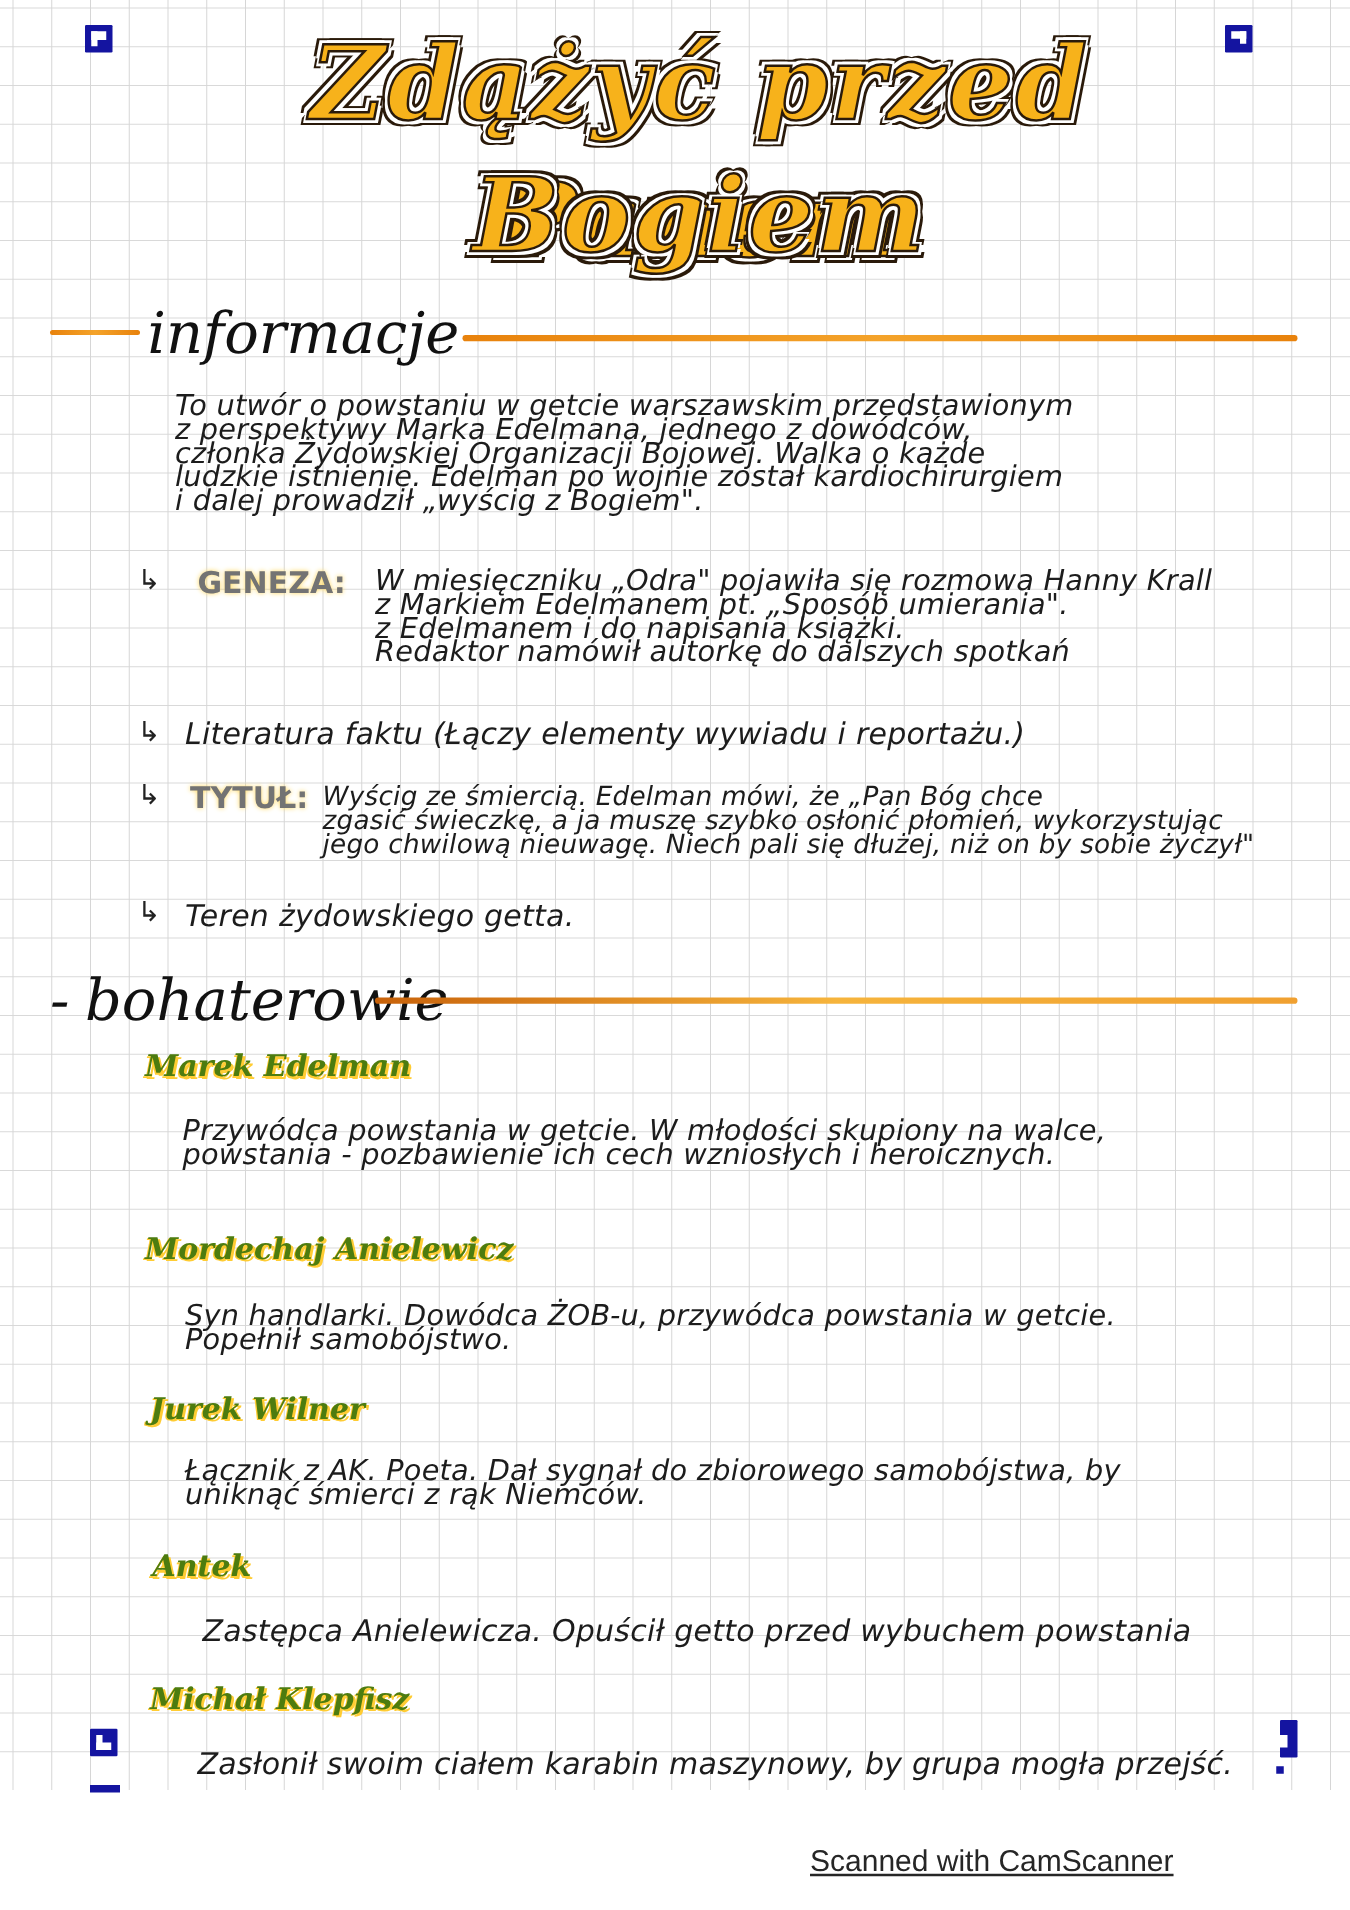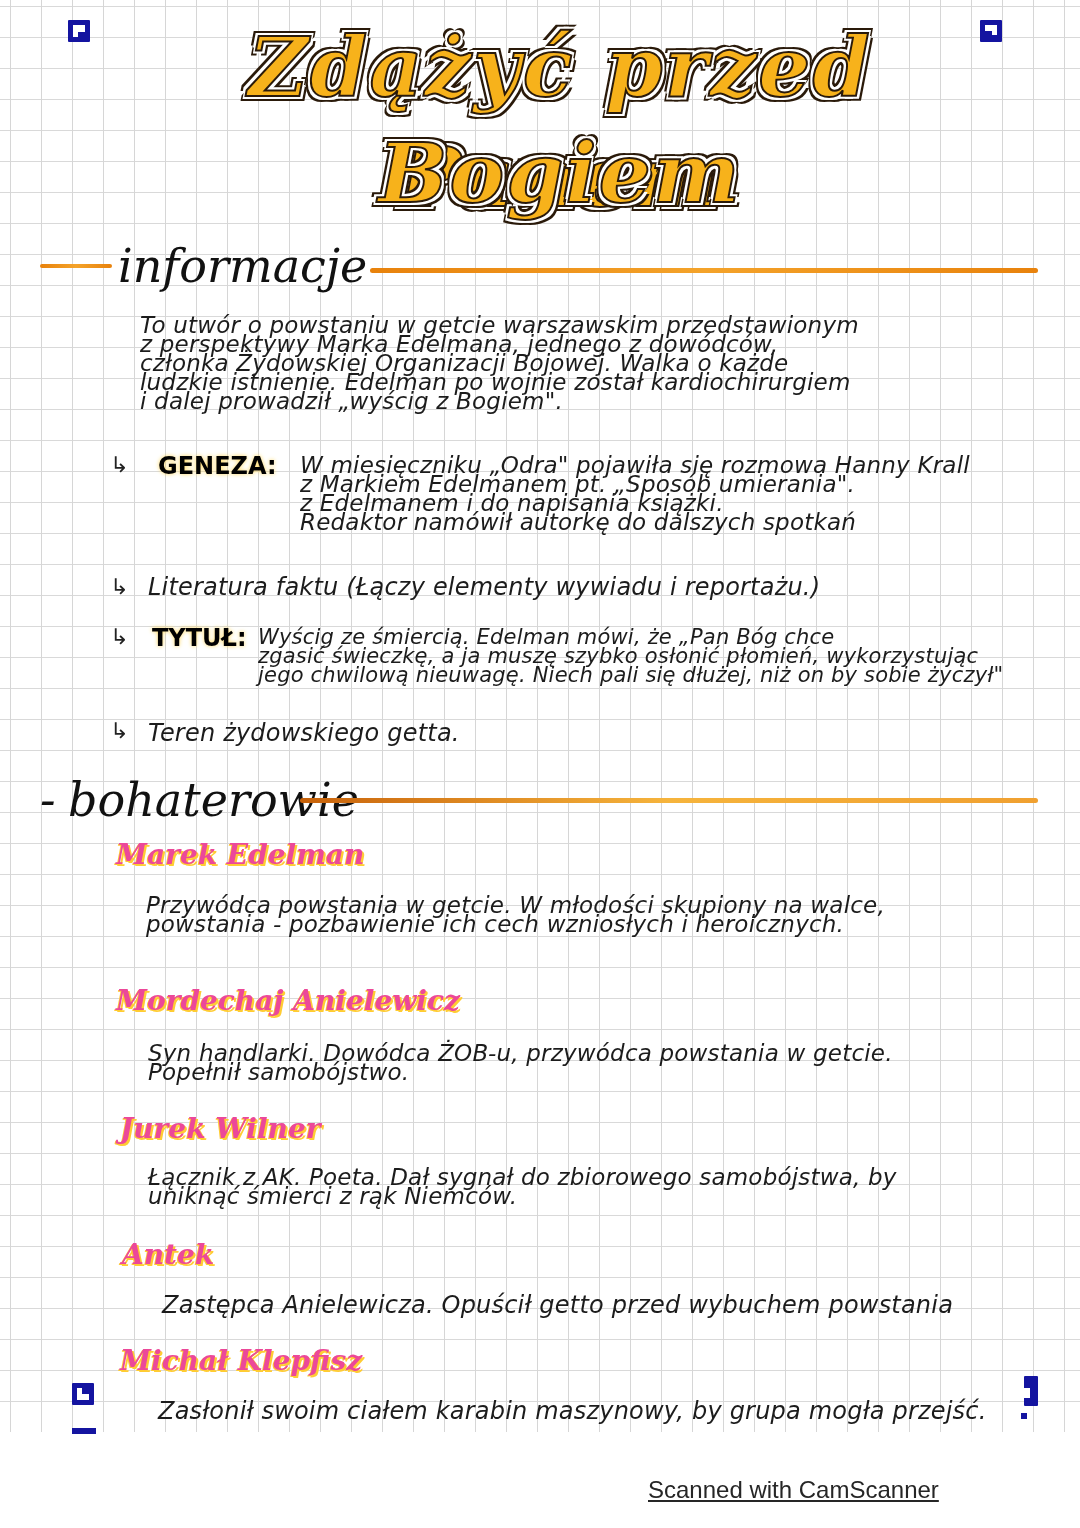--- a/index.html
+++ b/index.html
@@ -65,26 +65,26 @@
       position: absolute; font-family: "DejaVu Sans", sans-serif; font-size: 23px; line-height: 19px;
       color: #1c1c1c; letter-spacing: 0.2px; font-style: italic;
     }
     .hand .ln { display: block; white-space: nowrap; }
 
     .bullet-arrow {
       position: absolute; font-family: "DejaVu Sans", sans-serif; font-size: 22px; color: #222;
     }
     .label-orange {
       font-family: "DejaVu Sans", sans-serif; font-weight: bold; font-size: 24px;
-      color: #000000; text-shadow: 0 0 4px #ffd75a;
+      color: #737373; text-shadow: 0 0 4px #ffd75a;
     }
 
     .char-name {
       position: absolute; font-family: "DejaVu Serif", serif; font-style: italic; font-weight: bold;
-      font-size: 28px; color: #ec4899; text-shadow: 2px 2px 0 #ffcc33, -1px 1px 0 #ffcc33;
+      font-size: 24px; color: #4d7c0f; text-shadow: 2px 2px 0 #ffcc33, -1px 1px 0 #ffcc33;
     }
 
     .footer {
       position: absolute; left: 648px; top: 1476px; font-family: "Liberation Sans", sans-serif;
       font-size: 24px; color: #262626; text-decoration: underline;
     }
   </style>
 </head>
 <body>
 

